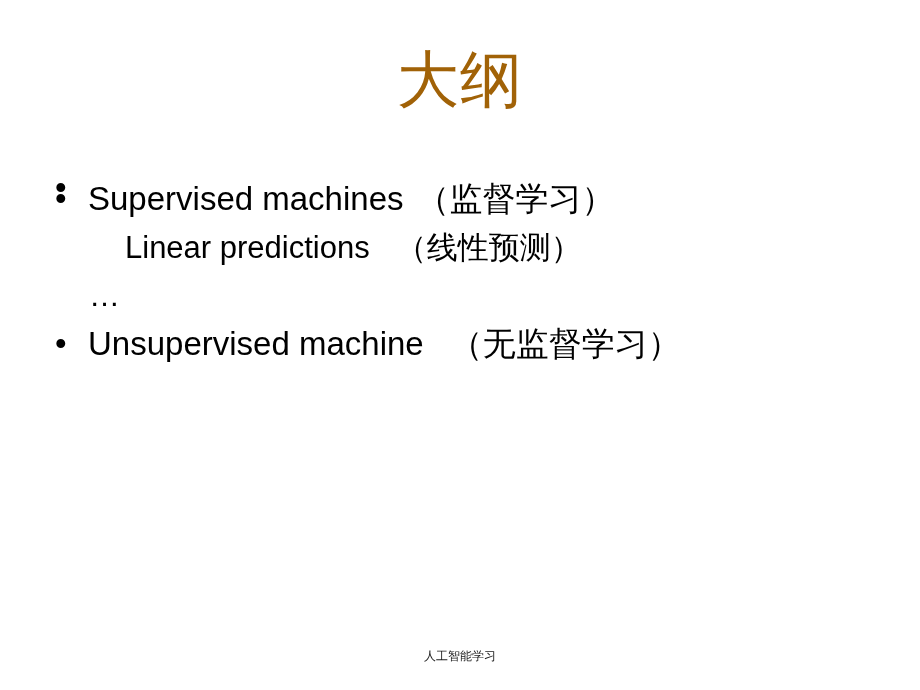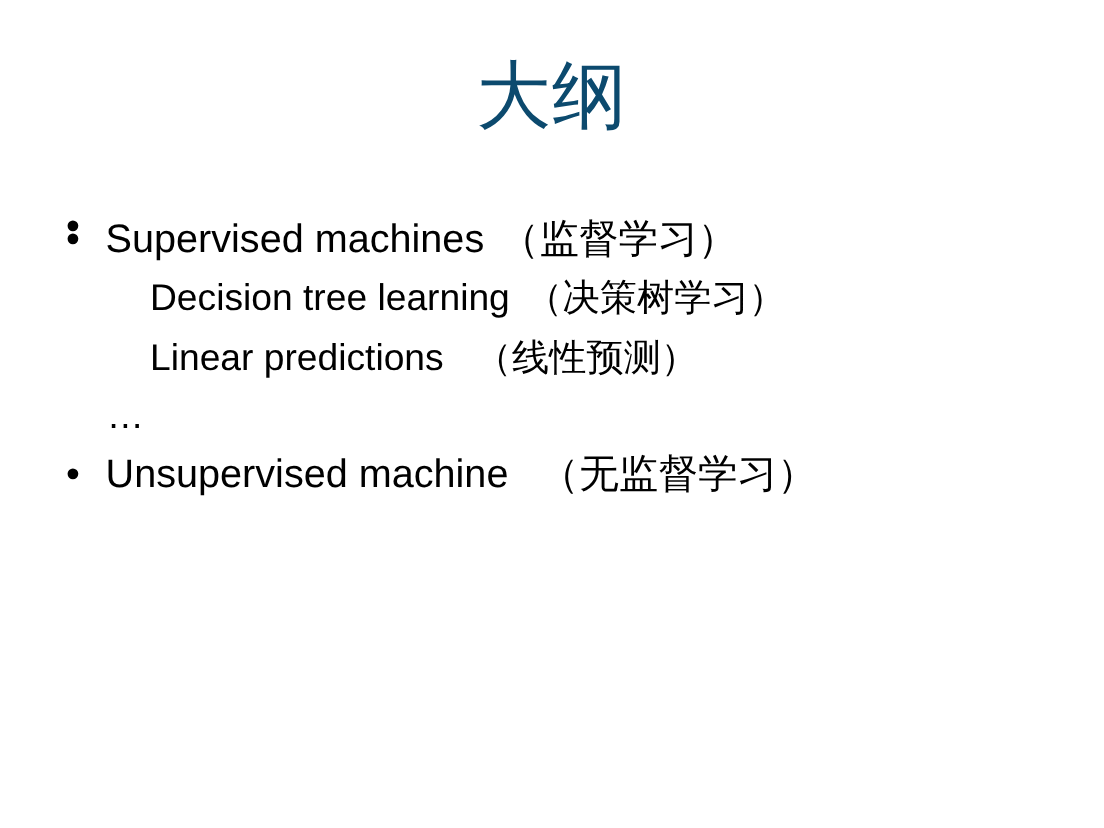--- a/index.html
+++ b/index.html
@@ -26,21 +26,21 @@
     position: absolute;
     left: 0;
     top: 44px;
     width: 920px;
     text-align: center;
     font-family: "DejaVu Sans", sans-serif;
     font-size: 62px;
     line-height: 72px;
     font-weight: 400;
     letter-spacing: 1px;
-    color: #0c4a6e;
+    color: #a16207;
     white-space: nowrap;
   }
 
   
   .body-block {
     position: absolute;
     left: 50px;
     top: 163px;
     width: 830px;
   }
@@ -123,32 +123,30 @@
 
     <div class="bullet-line lvl1">
       <span class="dot">•</span>
     </div>
 
     <div class="bullet-line lvl1-gap">
       <span class="dot">•</span>
       <span> Supervised machines</span><span class="sp-wide"></span><span class="cjk">（</span><span class="cjk">监</span><span class="cjk-b">督学</span><span class="cjk">习）</span>
     </div>
 
-    <div class="sub-line">
-      <span>Decision tree learning</span><span class="sp-wide"></span><span class="cjk">（</span><span class="cjk-b">决策</span><span class="cjk">树</span><span class="cjk-b">学</span><span class="cjk">习）</span>
-    </div>
 
     <div class="sub-line">
       <span>Linear predictions</span><span class="sp-wide"></span><span class="sp-wide"></span><span class="cjk">（线</span><span class="cjk-b">性</span><span class="cjk">预</span><span class="cjk-b">测</span><span class="cjk">）</span>
     </div>
 
 
     <div class="ellipsis-line">…</div>
 
     <div class="bullet-line">
       <span class="dot">•</span>
       <span>Unsupervised machine</span><span class="sp-wide"></span><span class="sp-wide"></span><span class="cjk">（</span><span class="cjk-b">无</span><span class="cjk">监</span><span class="cjk-b">督学</span><span class="cjk">习）</span>
     </div>
 
   </div>
 
+  <div class="footer">人工智能学习</div>
 
 </div>
 
 </body></html>

